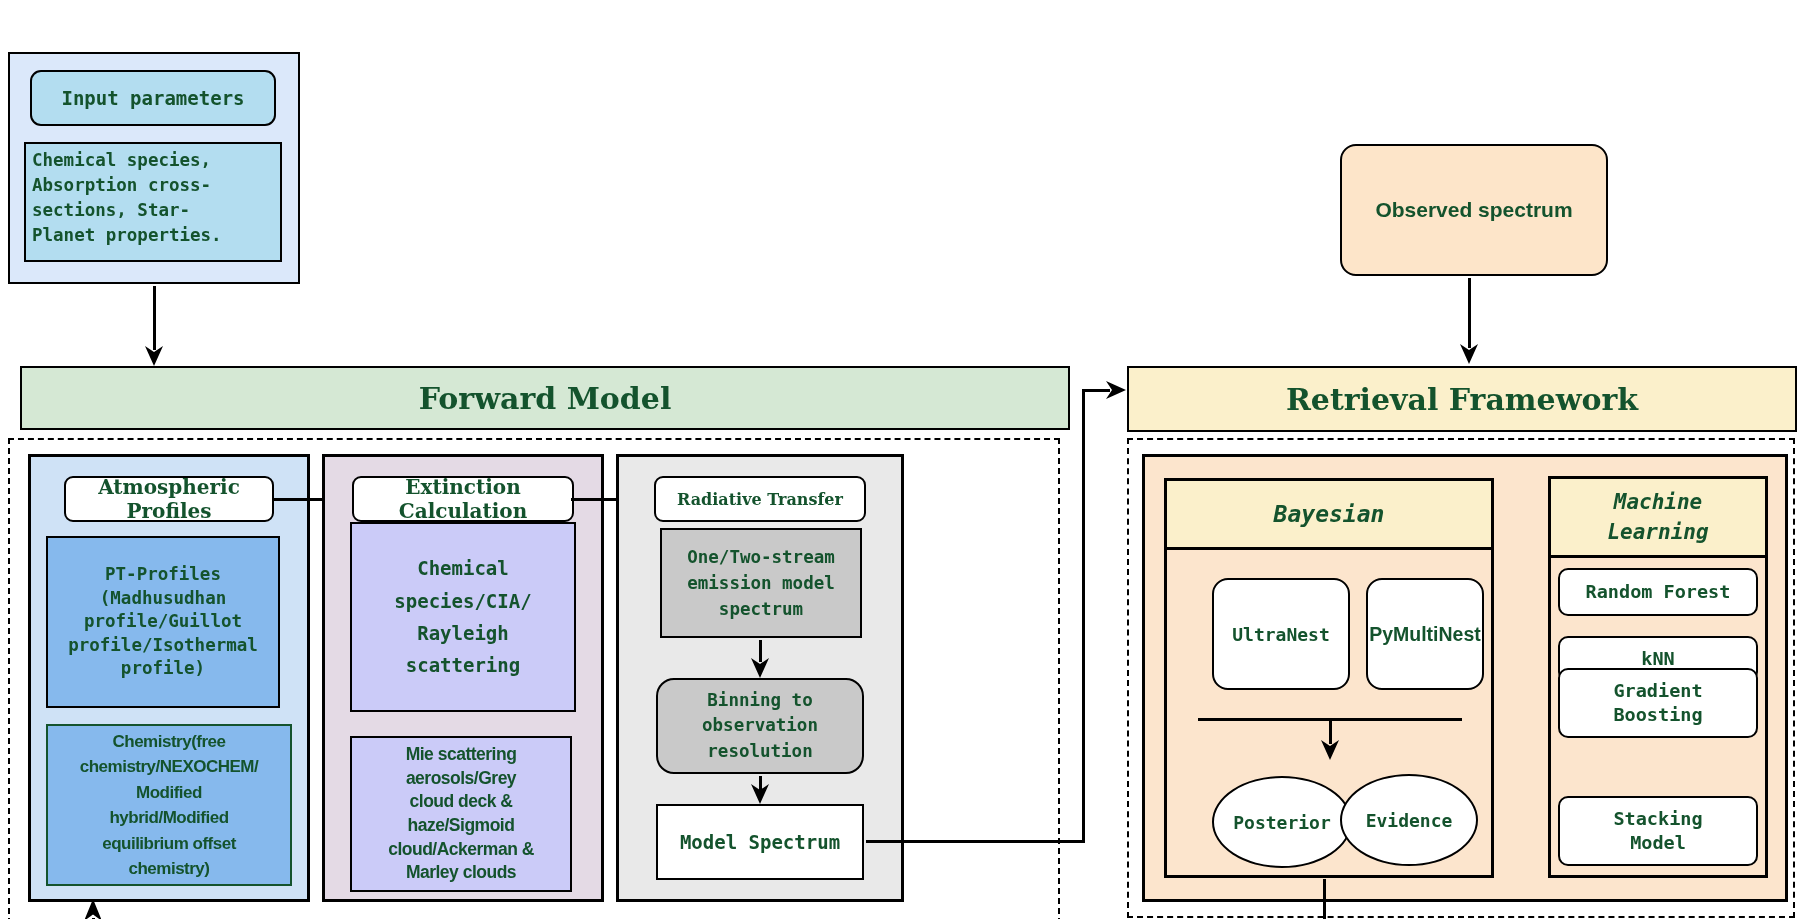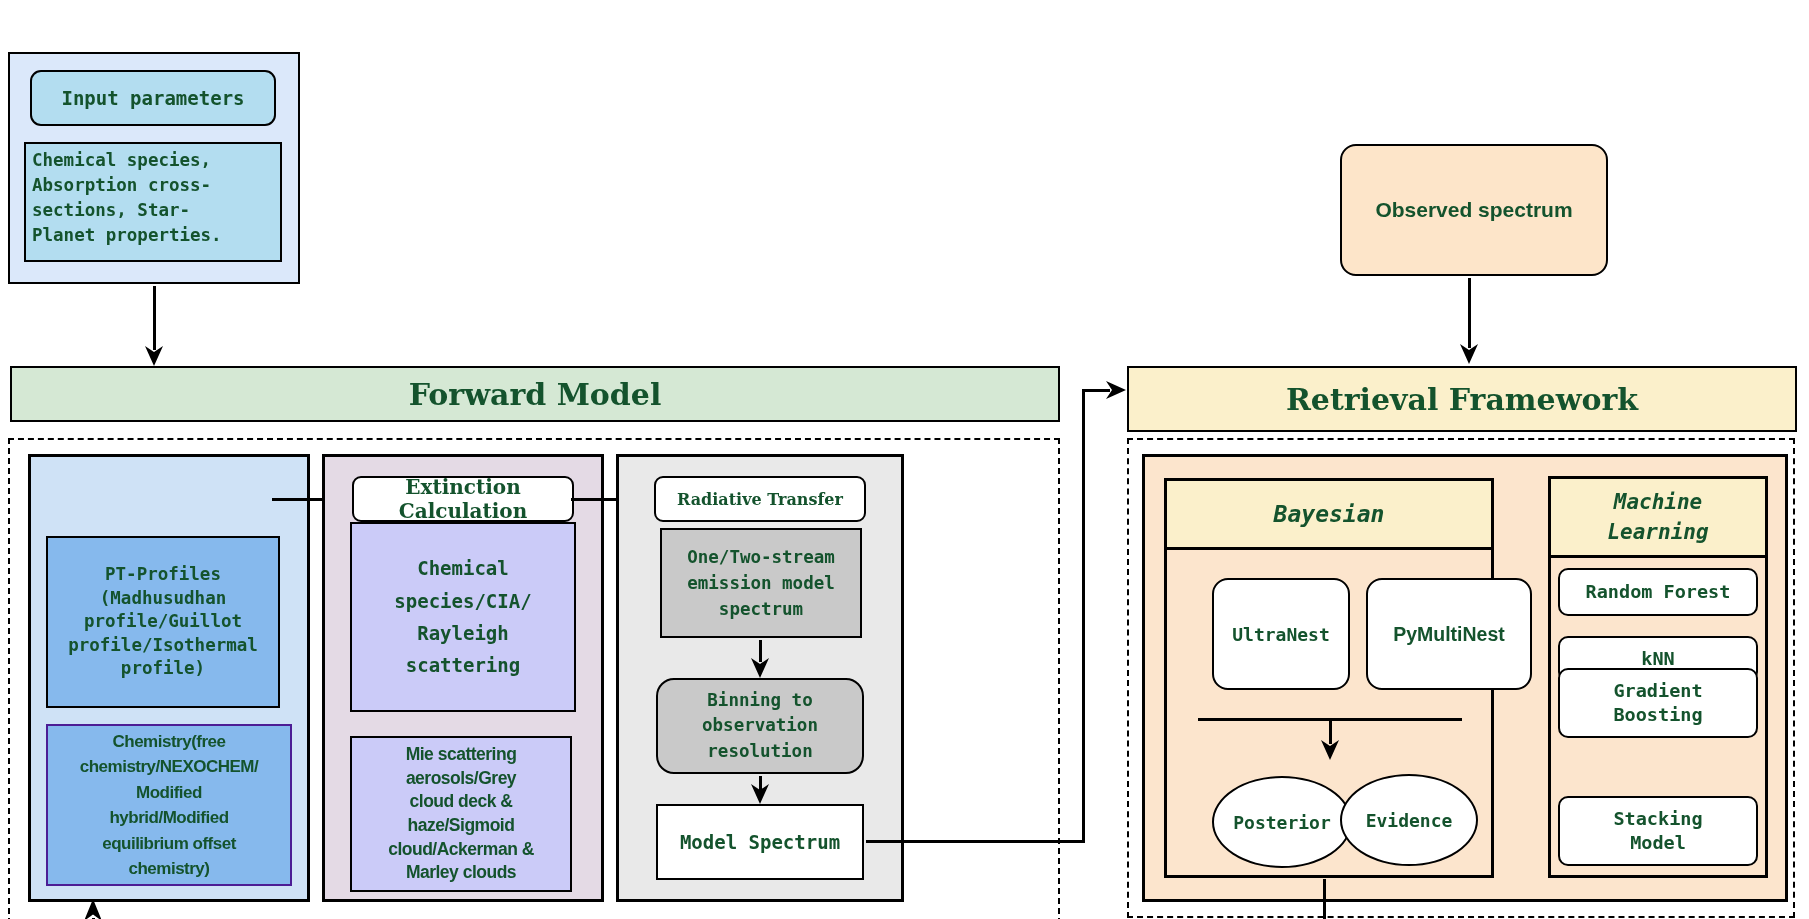--- a/index.html
+++ b/index.html
@@ -19,26 +19,26 @@
   .ah-down{clip-path:polygon(50% 100%,100% 0,50% 30%,0 0);width:18px;height:20px;}
   .ah-up{clip-path:polygon(50% 0,100% 100%,50% 70%,0 100%);width:18px;height:22px;}
   .ah-right{clip-path:polygon(100% 50%,0 0,30% 50%,0 100%);width:20px;height:18px;}
 
   
   #inputOuter{left:8px;top:8px;width:292px;height:232px;background:#dbe8fa;border:2px solid #000;}
   #inputTitle{left:30px;top:26px;width:246px;height:56px;background:#b3ddf0;border:2px solid #000;border-radius:11px;font-size:19px;}
   #inputBody{left:24px;top:98px;width:258px;height:120px;background:#b3ddf0;border:2px solid #000;font-size:17.5px;line-height:1.42;padding:4px 2px 0 6px;text-align:left;}
 
   
-  #fwdHeader{left:10px;top:322px;width:1050px;height:56px;background:#d5e8d4;border:2px solid #000;font-size:30px;}
+  #fwdHeader{left:20px;top:322px;width:1050px;height:64px;background:#d5e8d4;border:2px solid #000;font-size:30px;}
   #fwdDashed{left:8px;top:394px;width:1052px;height:486px;border:2px dashed #000;}
   #atmosPanel{left:28px;top:410px;width:282px;height:448px;background:#cfe2f6;border:3px solid #000;}
   #atmosTitle{left:64px;top:432px;width:210px;height:46px;background:#fff;border:2px solid #000;border-radius:9px;font-size:20px;}
   #ptBox{left:46px;top:492px;width:234px;height:172px;background:#86b9ed;border:2px solid #000;font-size:17.5px;line-height:1.35;}
-  #chemBox{left:46px;top:680px;width:246px;height:162px;background:#86b9ed;border:2px solid #4c1d95;font-size:17px;line-height:1.5;letter-spacing:-0.5px;}
+  #chemBox{left:46px;top:680px;width:246px;height:162px;background:#86b9ed;border:2px solid #14532d;font-size:17px;line-height:1.5;letter-spacing:-0.5px;}
   #extPanel{left:322px;top:410px;width:282px;height:448px;background:#e4dae5;border:3px solid #000;}
   #extTitle{left:352px;top:432px;width:222px;height:46px;background:#fff;border:2px solid #000;border-radius:9px;font-size:20px;}
   #extBox1{left:350px;top:478px;width:226px;height:190px;background:#cbcbf8;border:2px solid #000;font-size:19px;line-height:1.7;}
   #extBox2{left:350px;top:692px;width:222px;height:156px;background:#cbcbf8;border:2px solid #000;font-size:17.5px;line-height:1.35;letter-spacing:-0.5px;}
   #rtPanel{left:616px;top:410px;width:288px;height:448px;background:#e9e9e9;border:3px solid #000;}
   #rtTitle{left:654px;top:432px;width:212px;height:46px;background:#fff;border:2px solid #000;border-radius:9px;font-size:16px;}
   #rtBox1{left:660px;top:484px;width:202px;height:110px;background:#c9c9c9;border:2px solid #000;font-size:17.5px;line-height:1.5;}
   #rtBox2{left:656px;top:634px;width:208px;height:96px;background:#c9c9c9;border:2px solid #000;border-radius:18px;font-size:17.5px;line-height:1.45;}
   #rtBox3{left:656px;top:760px;width:208px;height:76px;background:#fff;border:2px solid #000;font-size:19px;}
 
@@ -46,21 +46,21 @@
   #obsBox{left:1340px;top:100px;width:268px;height:132px;background:#fde5c9;border:2px solid #000;border-radius:16px;font-size:21px;}
 
   
   #retHeader{left:1127px;top:322px;width:670px;height:66px;background:#fbf0cb;border:2px solid #000;font-size:30px;}
   #retDashed{left:1127px;top:394px;width:668px;height:480px;border:2px dashed #000;}
   #orangeOuter{left:1142px;top:410px;width:646px;height:448px;background:#fce5cd;border:3px solid #000;}
   #bayPanel{left:1164px;top:434px;width:330px;height:400px;background:#fce5cd;border:3px solid #000;display:flex;flex-direction:column;}
   .subHeader{background:#fbf0cb;border-bottom:3px solid #000;display:flex;align-items:center;justify-content:center;text-align:center;}
   #bayHeader{height:66px;font-size:23px;}
   #ultraBox{left:1212px;top:534px;width:138px;height:112px;background:#fff;border:2.5px solid #000;border-radius:16px;font-size:18px;}
-  #pymultiBox{left:1366px;top:534px;width:166px;height:112px;background:#fff;border:2.5px solid #000;border-radius:16px;font-size:19.5px;}
+  #pymultiBox{left:1366px;top:534px;width:118px;height:112px;background:#fff;border:2.5px solid #000;border-radius:16px;font-size:19.5px;}
   #postEllipse{left:1212px;top:732px;width:140px;height:92px;background:#fff;border:2.5px solid #000;border-radius:50%;font-size:18px;}
   #evidEllipse{left:1340px;top:730px;width:138px;height:92px;background:#fff;border:2.5px solid #000;border-radius:50%;font-size:18px;}
   #mlPanel{left:1548px;top:432px;width:220px;height:402px;background:#fce5cd;border:3px solid #000;display:flex;flex-direction:column;}
   #mlHeader{height:76px;font-size:21px;line-height:1.45;}
   .mlBox{left:1558px;width:200px;background:#fff;border:2.5px solid #000;border-radius:10px;font-size:18.5px;line-height:1.3;}
   #rfBox{top:524px;height:48px;}
   #knnBox{top:592px;height:46px;}
   #gbBox{top:624px;height:70px;}
   #smBox{top:752px;height:70px;}
 </style>
@@ -80,20 +80,23 @@
 
   <div class="line" style="left:153px;top:242px;width:2.5px;height:64px;"></div>
   <div class="ah ah-down" style="left:145px;top:302px;"></div>
 
   <div class="abs flexc serif-b" id="fwdHeader">
       <span>Forward Model</span>
     </div>
   <div class="abs" id="fwdDashed"></div>
 
   <div class="abs" id="atmosPanel"></div>
+  <div class="abs flexc serif-b" id="atmosTitle">
+      <span>Atmospheric Profiles</span>
+    </div>
   <div class="abs flexc mono-b pre" id="ptBox"><span class="pre">PT-Profiles
 (Madhusudhan
 profile/Guillot
 profile/Isothermal
 profile)</span></div>
   <div class="abs flexc sans-b pre" id="chemBox"><span class="pre">Chemistry(free
 chemistry/NEXOCHEM/
 Modified
 hybrid/Modified
 equilibrium offset

